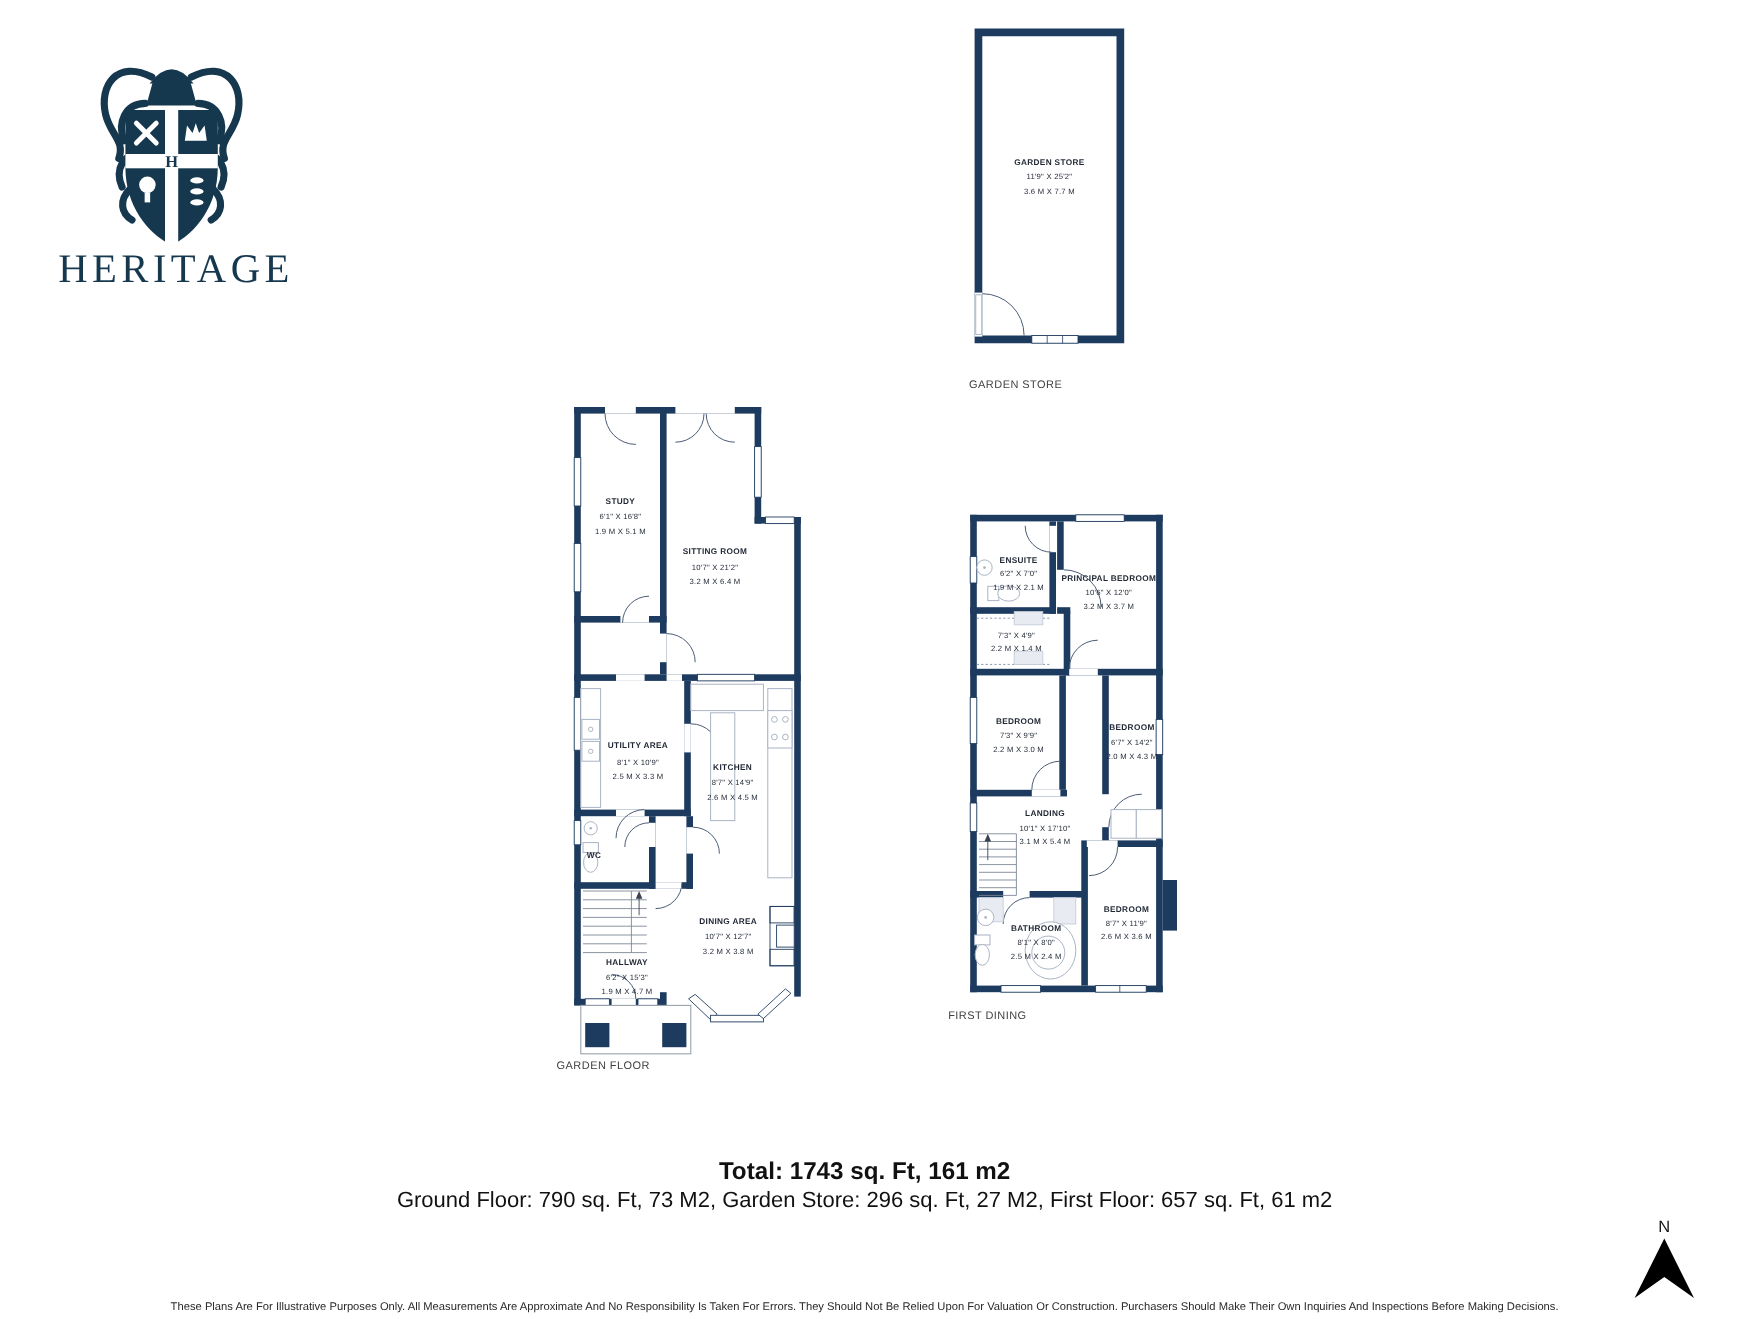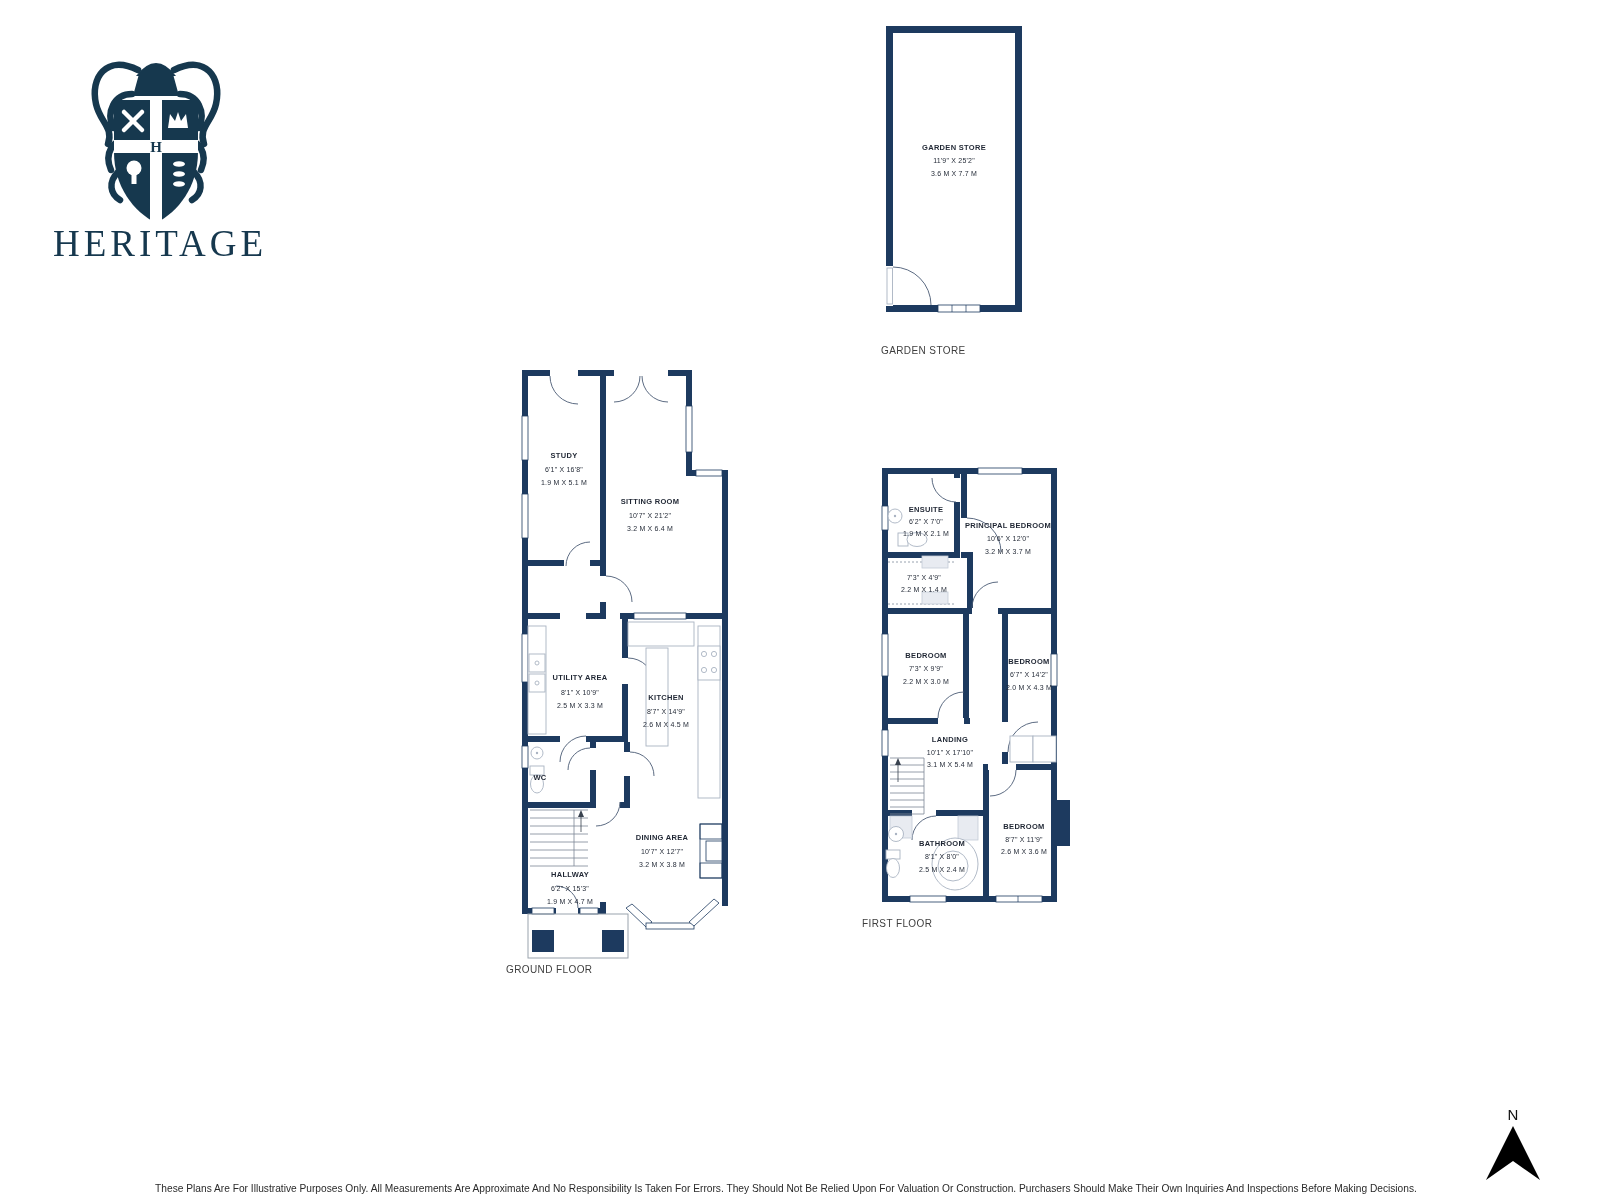--- a/index.html
+++ b/index.html
@@ -228,21 +228,21 @@
       <text class="rn" x="162" y="482" text-anchor="middle">DINING AREA</text>
       <text class="rd" x="162" y="496" text-anchor="middle">10'7" X 12'7"</text>
       <text class="rd" x="162" y="509" text-anchor="middle">3.2 M X 3.8 M</text>
     </g>
     <g>
       <text class="rn" x="70" y="519" text-anchor="middle">HALLWAY</text>
       <text class="rd" x="70" y="533" text-anchor="middle">6'2" X 15'3"</text>
       <text class="rd" x="70" y="546" text-anchor="middle">1.9 M X 4.7 M</text>
     </g>
   </svg>
-  <div class="floorlabel" style="left:506px;top:964px;">GROUND FLOOR</div>
+  <div class="floorlabel" style="left:506px;top:964px;">GARDEN FLOOR</div>
 
   <svg class="abs" style="left:858px;top:452px;" width="220" height="460" viewBox="0 0 220 460">
 
     <g>
       <rect class="w" x="24" y="16" width="175" height="6"></rect>
       <rect class="w" x="24" y="16" width="6" height="434"></rect>
       <rect class="w" x="193" y="16" width="6" height="434"></rect>
       <rect class="w" x="24" y="444" width="175" height="6"></rect>
       <rect class="w" x="24" y="100" width="78" height="6"></rect>
       <rect class="w" x="96" y="22" width="6" height="84"></rect>
@@ -362,22 +362,26 @@
       <text class="rn" x="84" y="394" text-anchor="middle">BATHROOM</text>
       <text class="rd" x="84" y="407" text-anchor="middle">8'1" X 8'0"</text>
       <text class="rd" x="84" y="420" text-anchor="middle">2.5 M X 2.4 M</text>
     </g>
     <g>
       <text class="rn" x="166" y="377" text-anchor="middle">BEDROOM</text>
       <text class="rd" x="166" y="390" text-anchor="middle">8'7" X 11'9"</text>
       <text class="rd" x="166" y="402" text-anchor="middle">2.6 M X 3.6 M</text>
     </g>
   </svg>
-  <div class="floorlabel" style="left:862px;top:918px;">FIRST FLOOR</div>
-
+  <div class="floorlabel" style="left:862px;top:918px;">FIRST DINING</div>
+
+  <div class="summary">
+    <div class="total">Total: 1743 sq. Ft, 161 m2</div>
+    <div class="breakdown">Ground Floor: 790 sq. Ft, 73 M2, Garden Store: 296 sq. Ft, 27 M2, First Floor: 657 sq. Ft, 61 m2</div>
+  </div>
 
   <div class="disclaimer">These Plans Are For Illustrative Purposes Only. All Measurements Are Approximate And No Responsibility Is Taken For Errors. They Should Not Be Relied Upon For Valuation Or Construction. Purchasers Should Make Their Own Inquiries And Inspections Before Making Decisions.</div>
 
   <svg class="abs" style="left:1474px;top:1100px;" width="80" height="88" viewBox="0 0 80 88">
     <text x="39" y="20" text-anchor="middle" font-size="15" fill="#111" font-family="Liberation Sans,sans-serif">N</text>
     <polygon points="39,26 66,80 39,61 12,80" fill="#000000"></polygon>
   </svg>
 
 </div>
 

